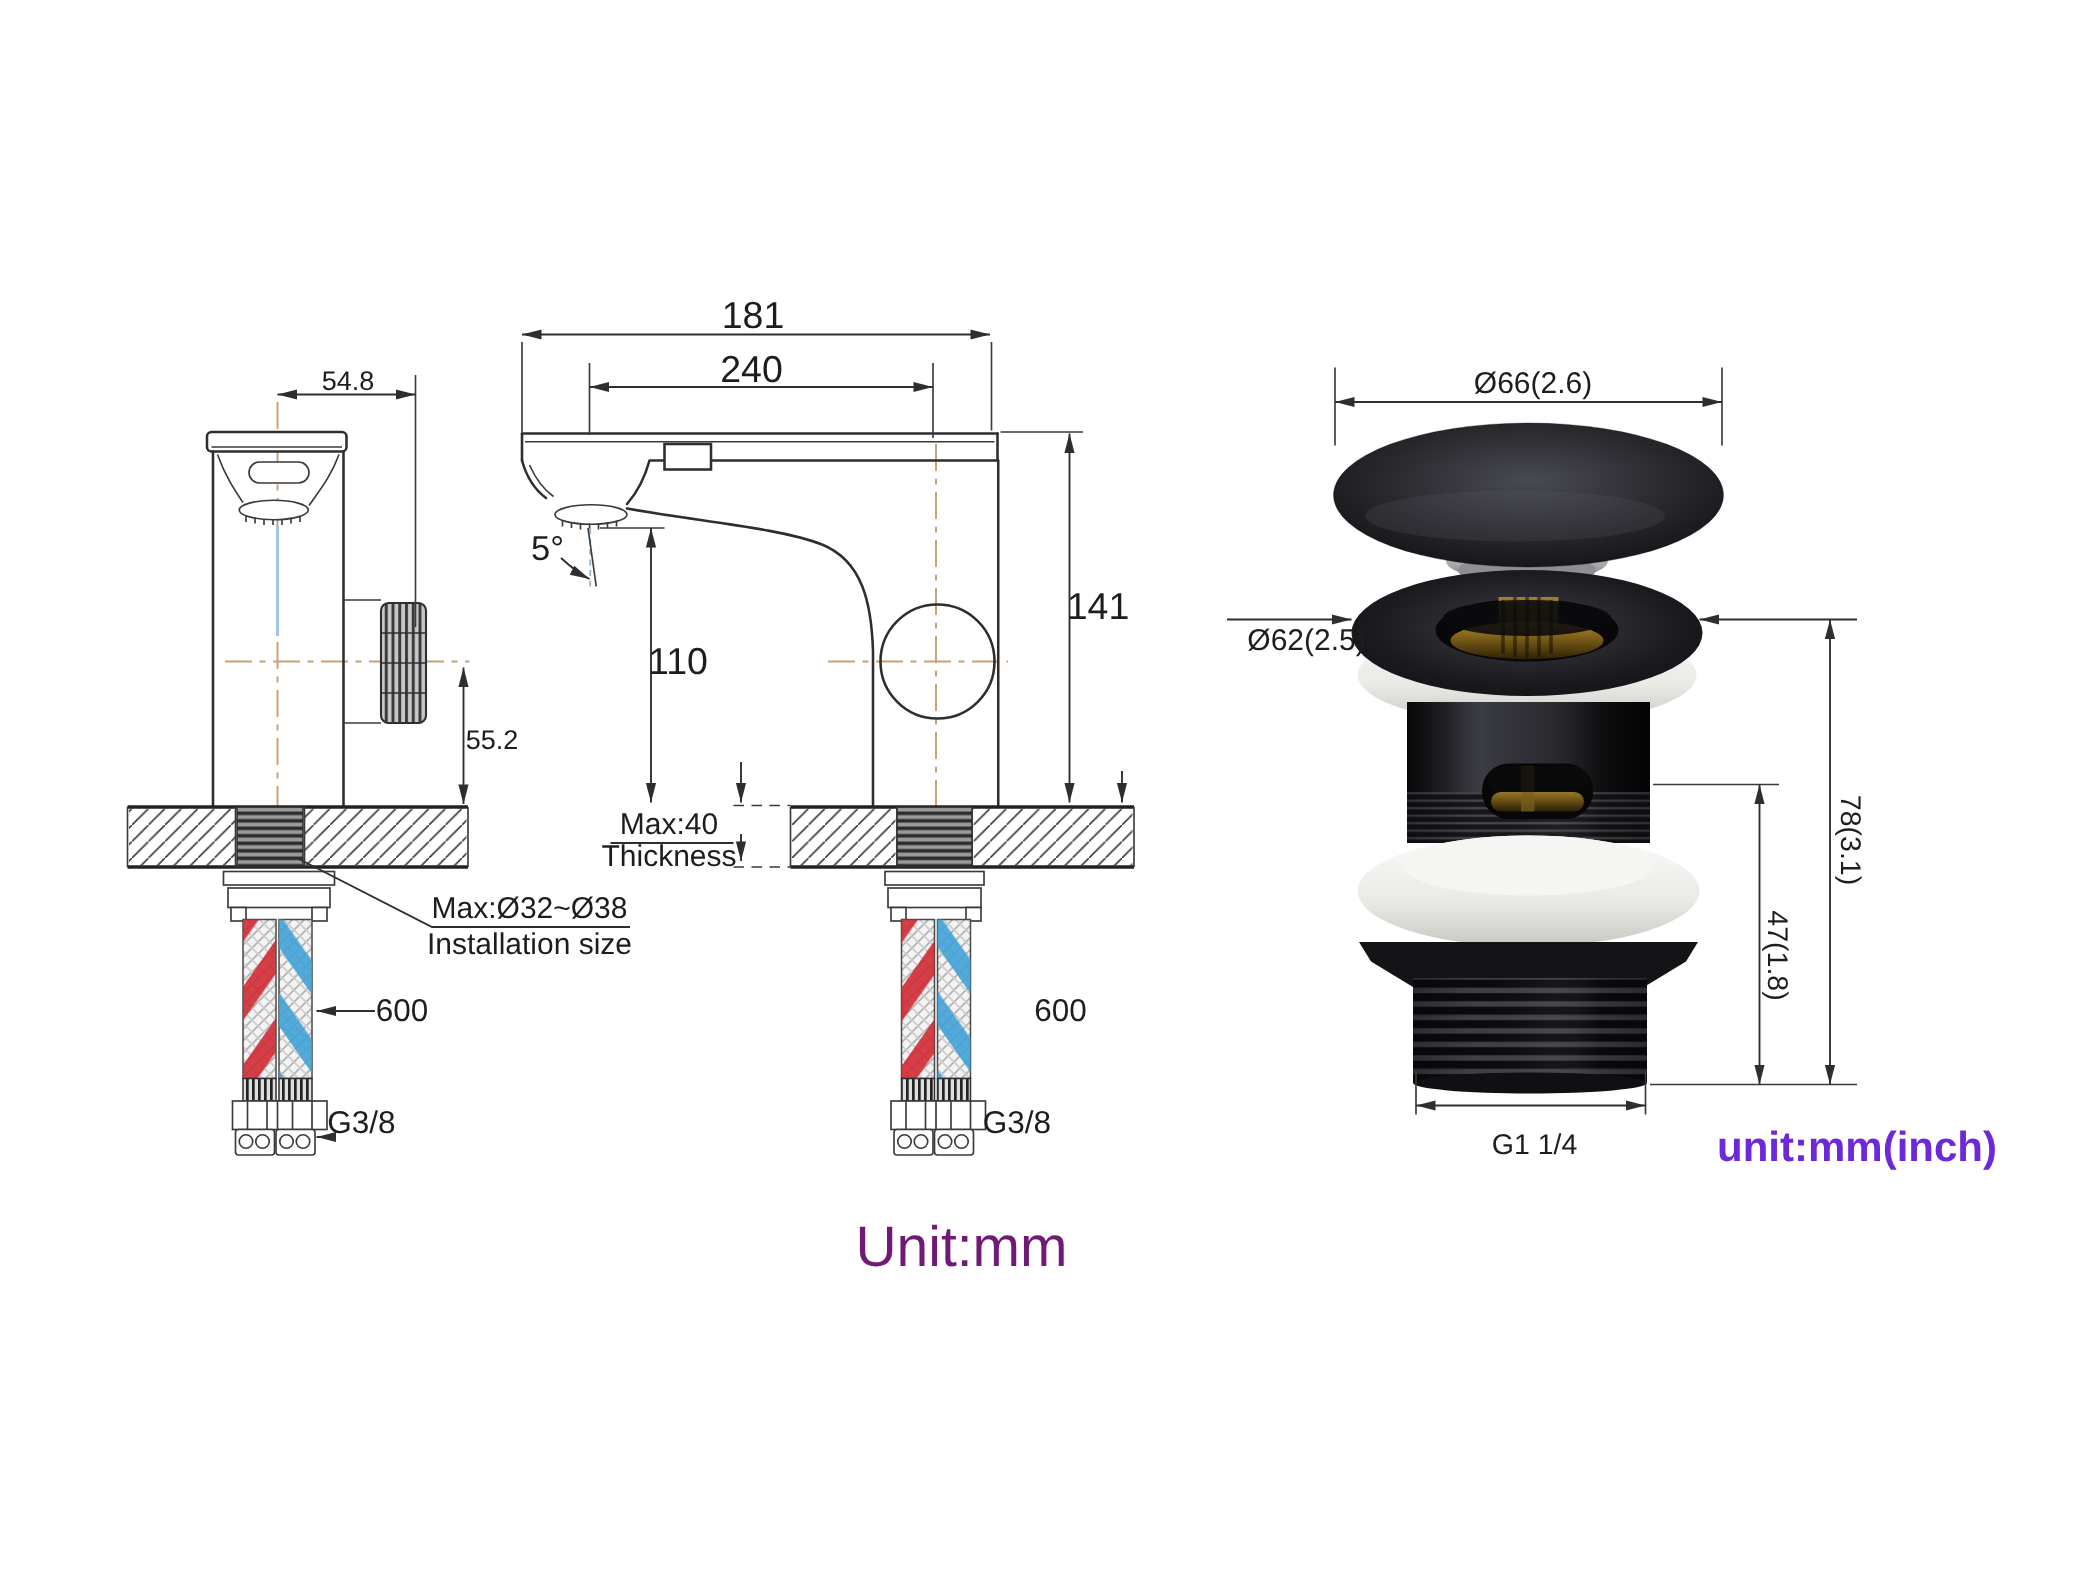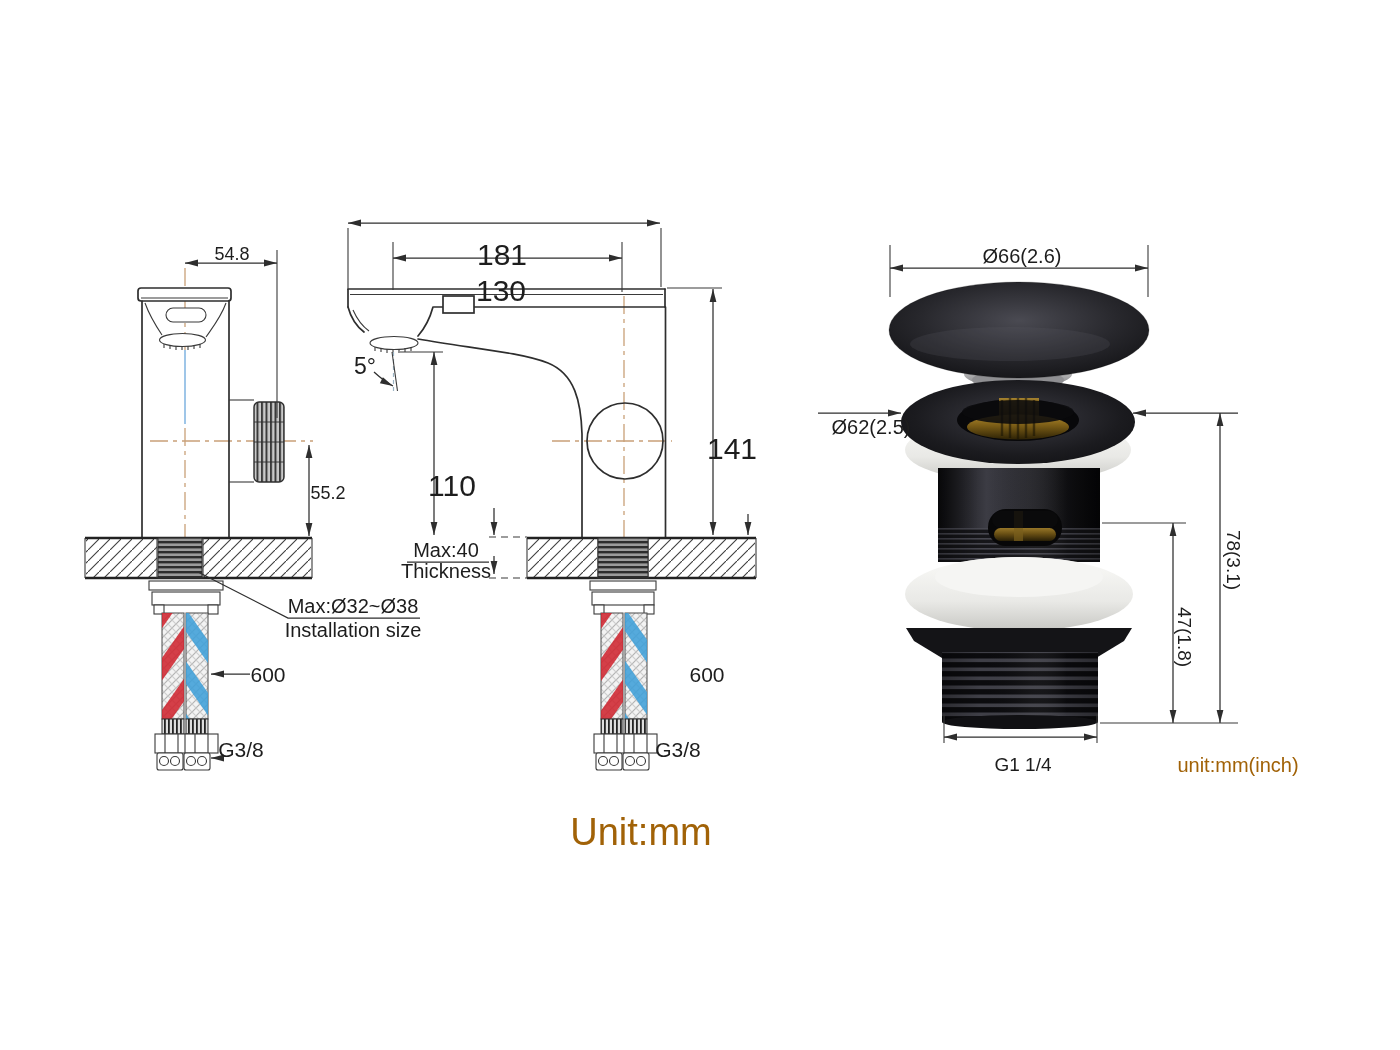--- a/index.html
+++ b/index.html
@@ -3,23 +3,23 @@
 <meta charset="utf-8">
 <style>
   html,body{margin:0;padding:0;background:#fff;}
   #stage{position:relative;width:1400px;height:1050px;background:#ffffff;overflow:hidden;
          font-family:"Liberation Sans","DejaVu Sans",sans-serif;}
   #stage svg{position:absolute;left:0;top:0;}
   .lbl{position:absolute;color:#1d1d1d;white-space:nowrap;transform:translate(-50%,-50%);
        font-family:"Liberation Sans","DejaVu Sans",sans-serif;line-height:1;}
   .lbl.v{transform:translate(-50%,-50%) rotate(90deg);}
   .fs18{font-size:18px;} .fs19{font-size:19px;} .fs20{font-size:20px;text-align:center;} .fs21{font-size:21px;}
-  .fs23{font-size:23px;} .fs25{font-size:30px;margin-top:44px;}
-  .unit-note{font-size:20px;font-weight:normal;color:#a16207;}
-  .footer-unit{font-size:38px;color:#a16207;}
+  .fs23{font-size:23px;} .fs25{font-size:25px;}
+  .unit-note{font-size:28px;font-weight:bold;color:#6d28d9;}
+  .footer-unit{font-size:38px;color:#701a75;}
 </style>
 </head>
 <body>
 
 <div id="stage">
 
 <svg width="1400" height="1050" viewBox="0 0 1400 1050">
   <defs>
     <marker id="me" orient="auto" markerUnits="userSpaceOnUse" markerWidth="18" markerHeight="10" viewBox="-16 -5 18 10" refX="0" refY="0">
       <path d="M0,0 L-13,-3.4 L-13,3.4 Z" fill="#2e2e2e"></path>
@@ -329,21 +329,21 @@
 
 <div>
   <div class="lbl fs18" style="left:232px;top:254px;">54.8</div>
   <div class="lbl fs18" style="left:328px;top:493px;">55.2</div>
   <div class="lbl fs20" style="left:353px;top:606px;">Max:Ø32~Ø38</div>
   <div class="lbl fs20" style="left:353px;top:630px;">Installation size</div>
   <div class="lbl fs21" style="left:268px;top:674px;">600</div>
   <div class="lbl fs21" style="left:241px;top:749px;">G3/8</div>
 
   <div class="lbl fs25" style="left:502px;top:211px;">181</div>
-  <div class="lbl fs25" style="left:501px;top:247px;">130</div>
+  <div class="lbl fs25" style="left:501px;top:247px;">240</div>
   <div class="lbl fs23" style="left:365px;top:366px;">5°</div>
   <div class="lbl fs25" style="left:452px;top:442px;">110</div>
   <div class="lbl fs25" style="left:732px;top:405px;text-align:right;">141</div>
   <div class="lbl fs20" style="left:446px;top:550px;">Max:40</div>
   <div class="lbl fs20" style="left:446px;top:571px;">Thickness</div>
   <div class="lbl fs21" style="left:707px;top:674px;">600</div>
   <div class="lbl fs21" style="left:678px;top:749px;">G3/8</div>
 
   <div class="lbl fs20" style="left:1022px;top:256px;">Ø66(2.6)</div>
   <div class="lbl fs20" style="left:853px;top:427px;margin-left:18px;">Ø62(2.5)</div>

